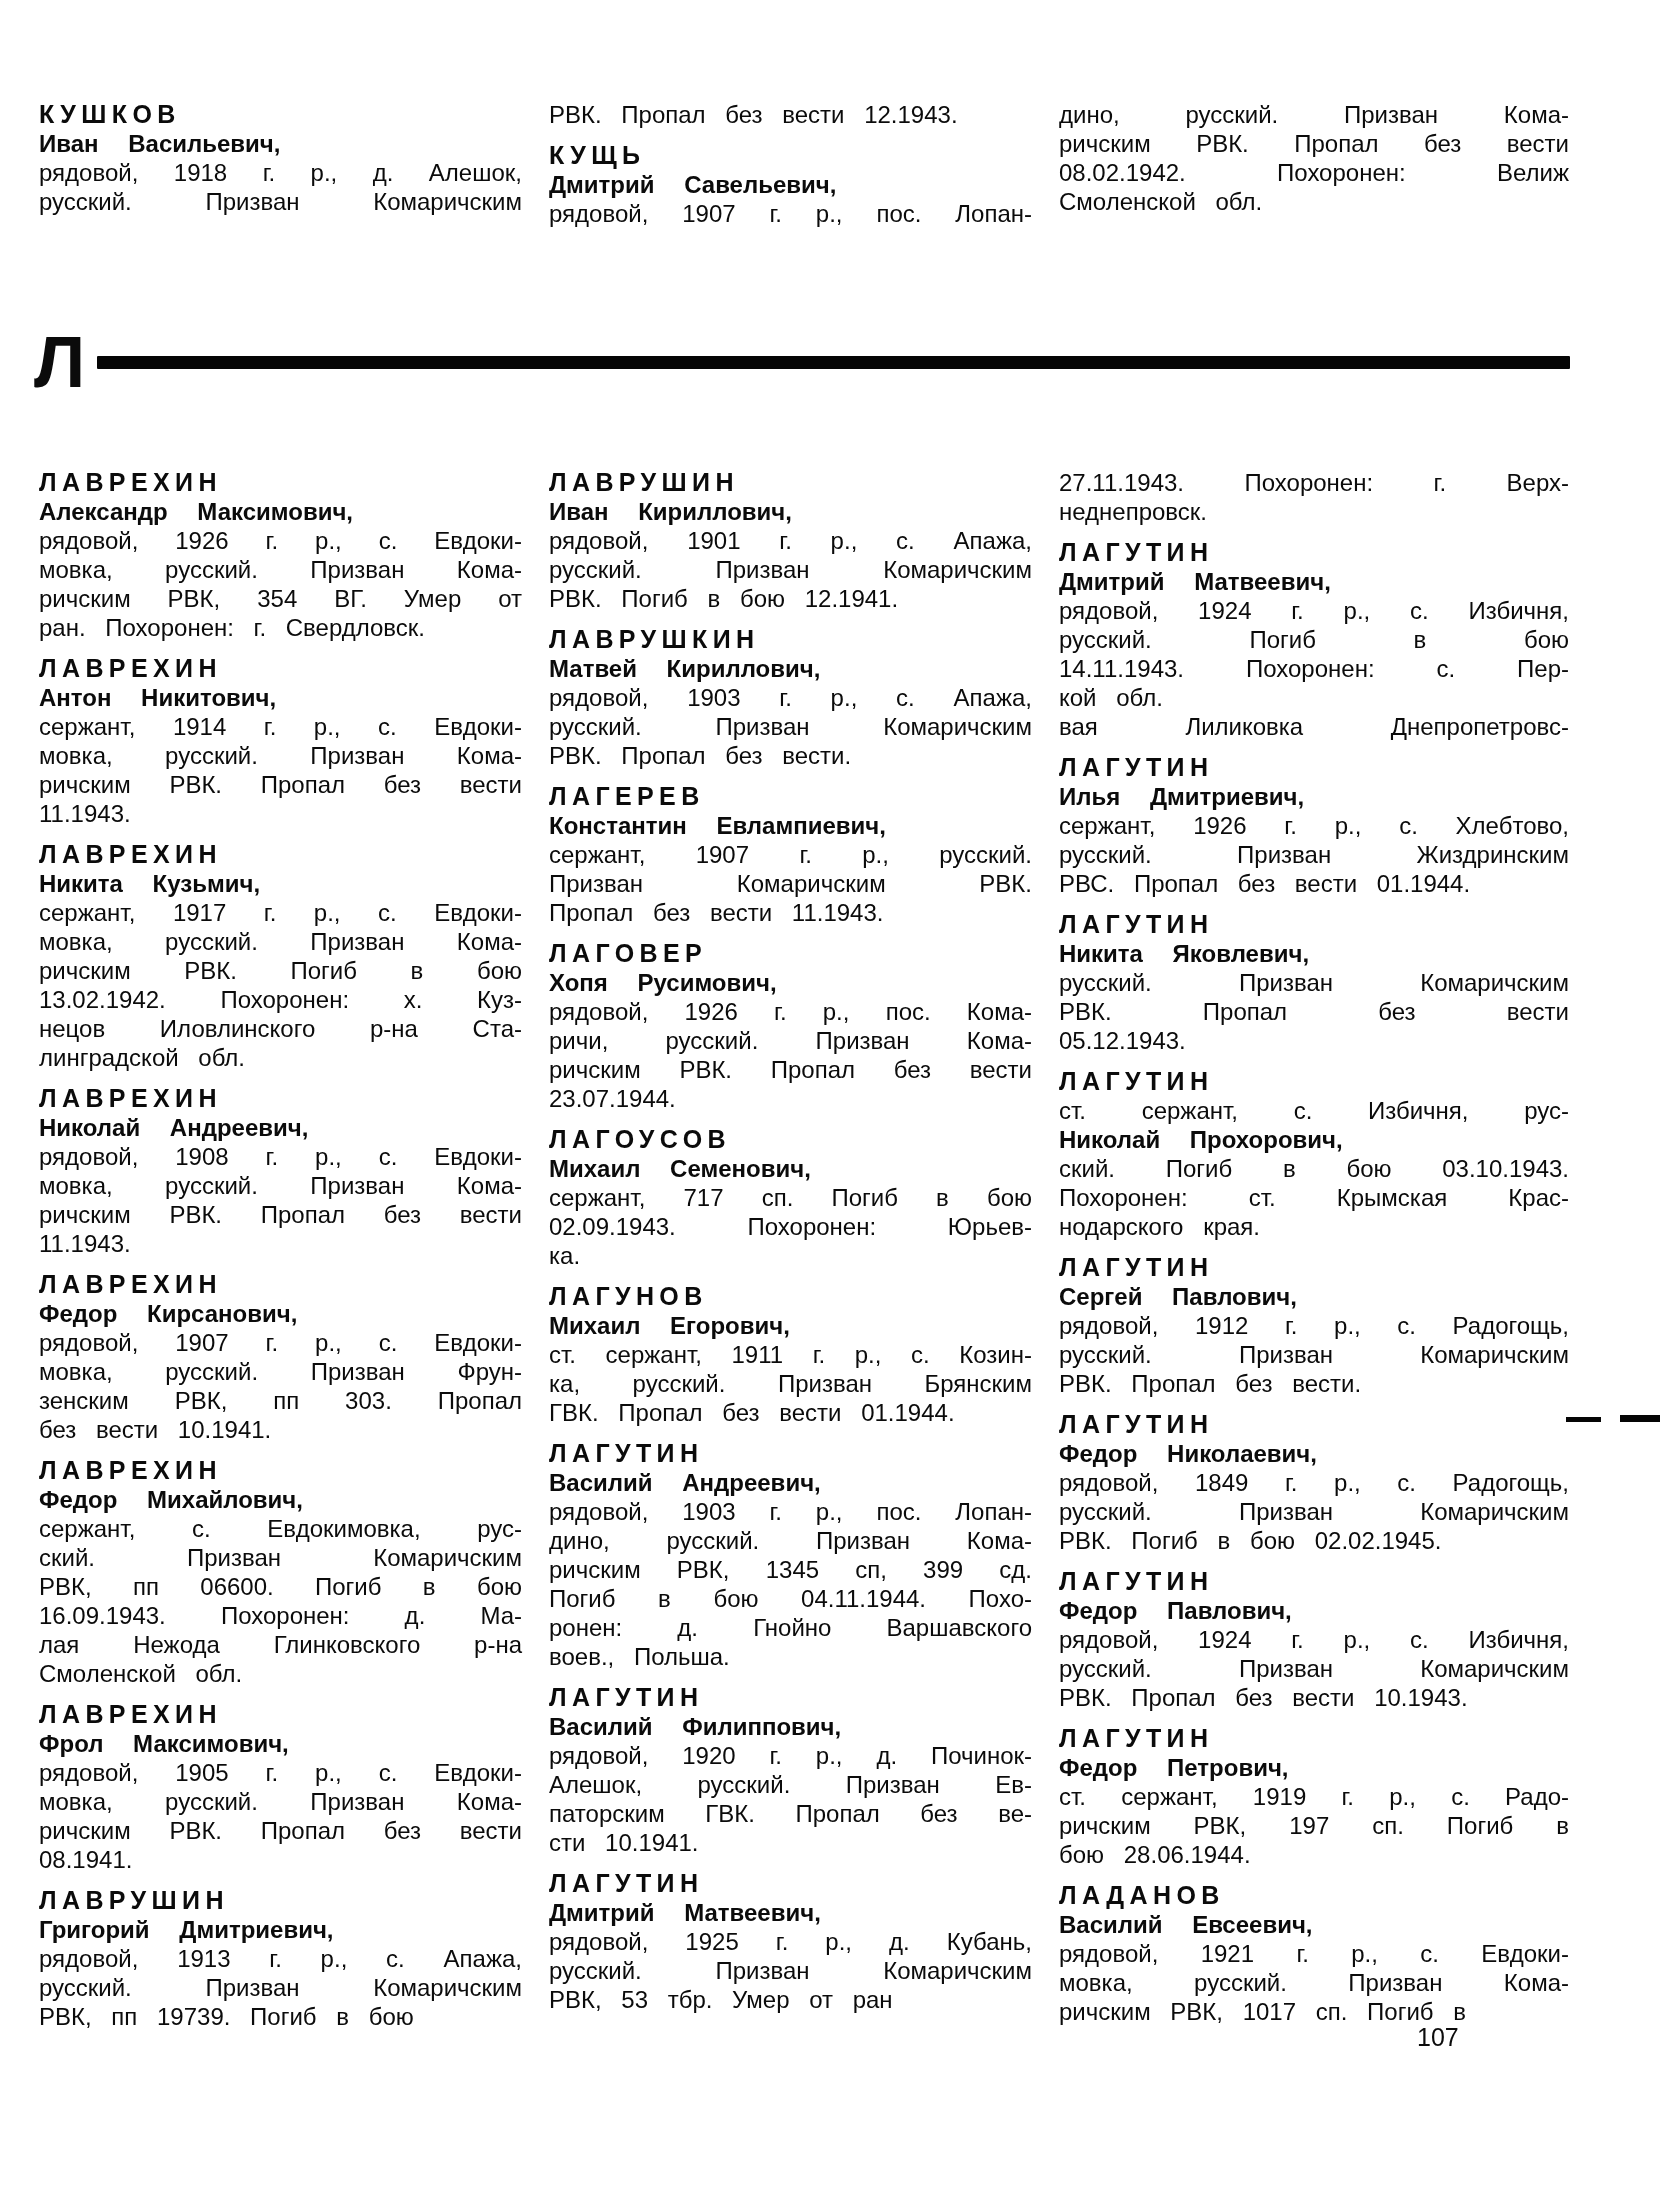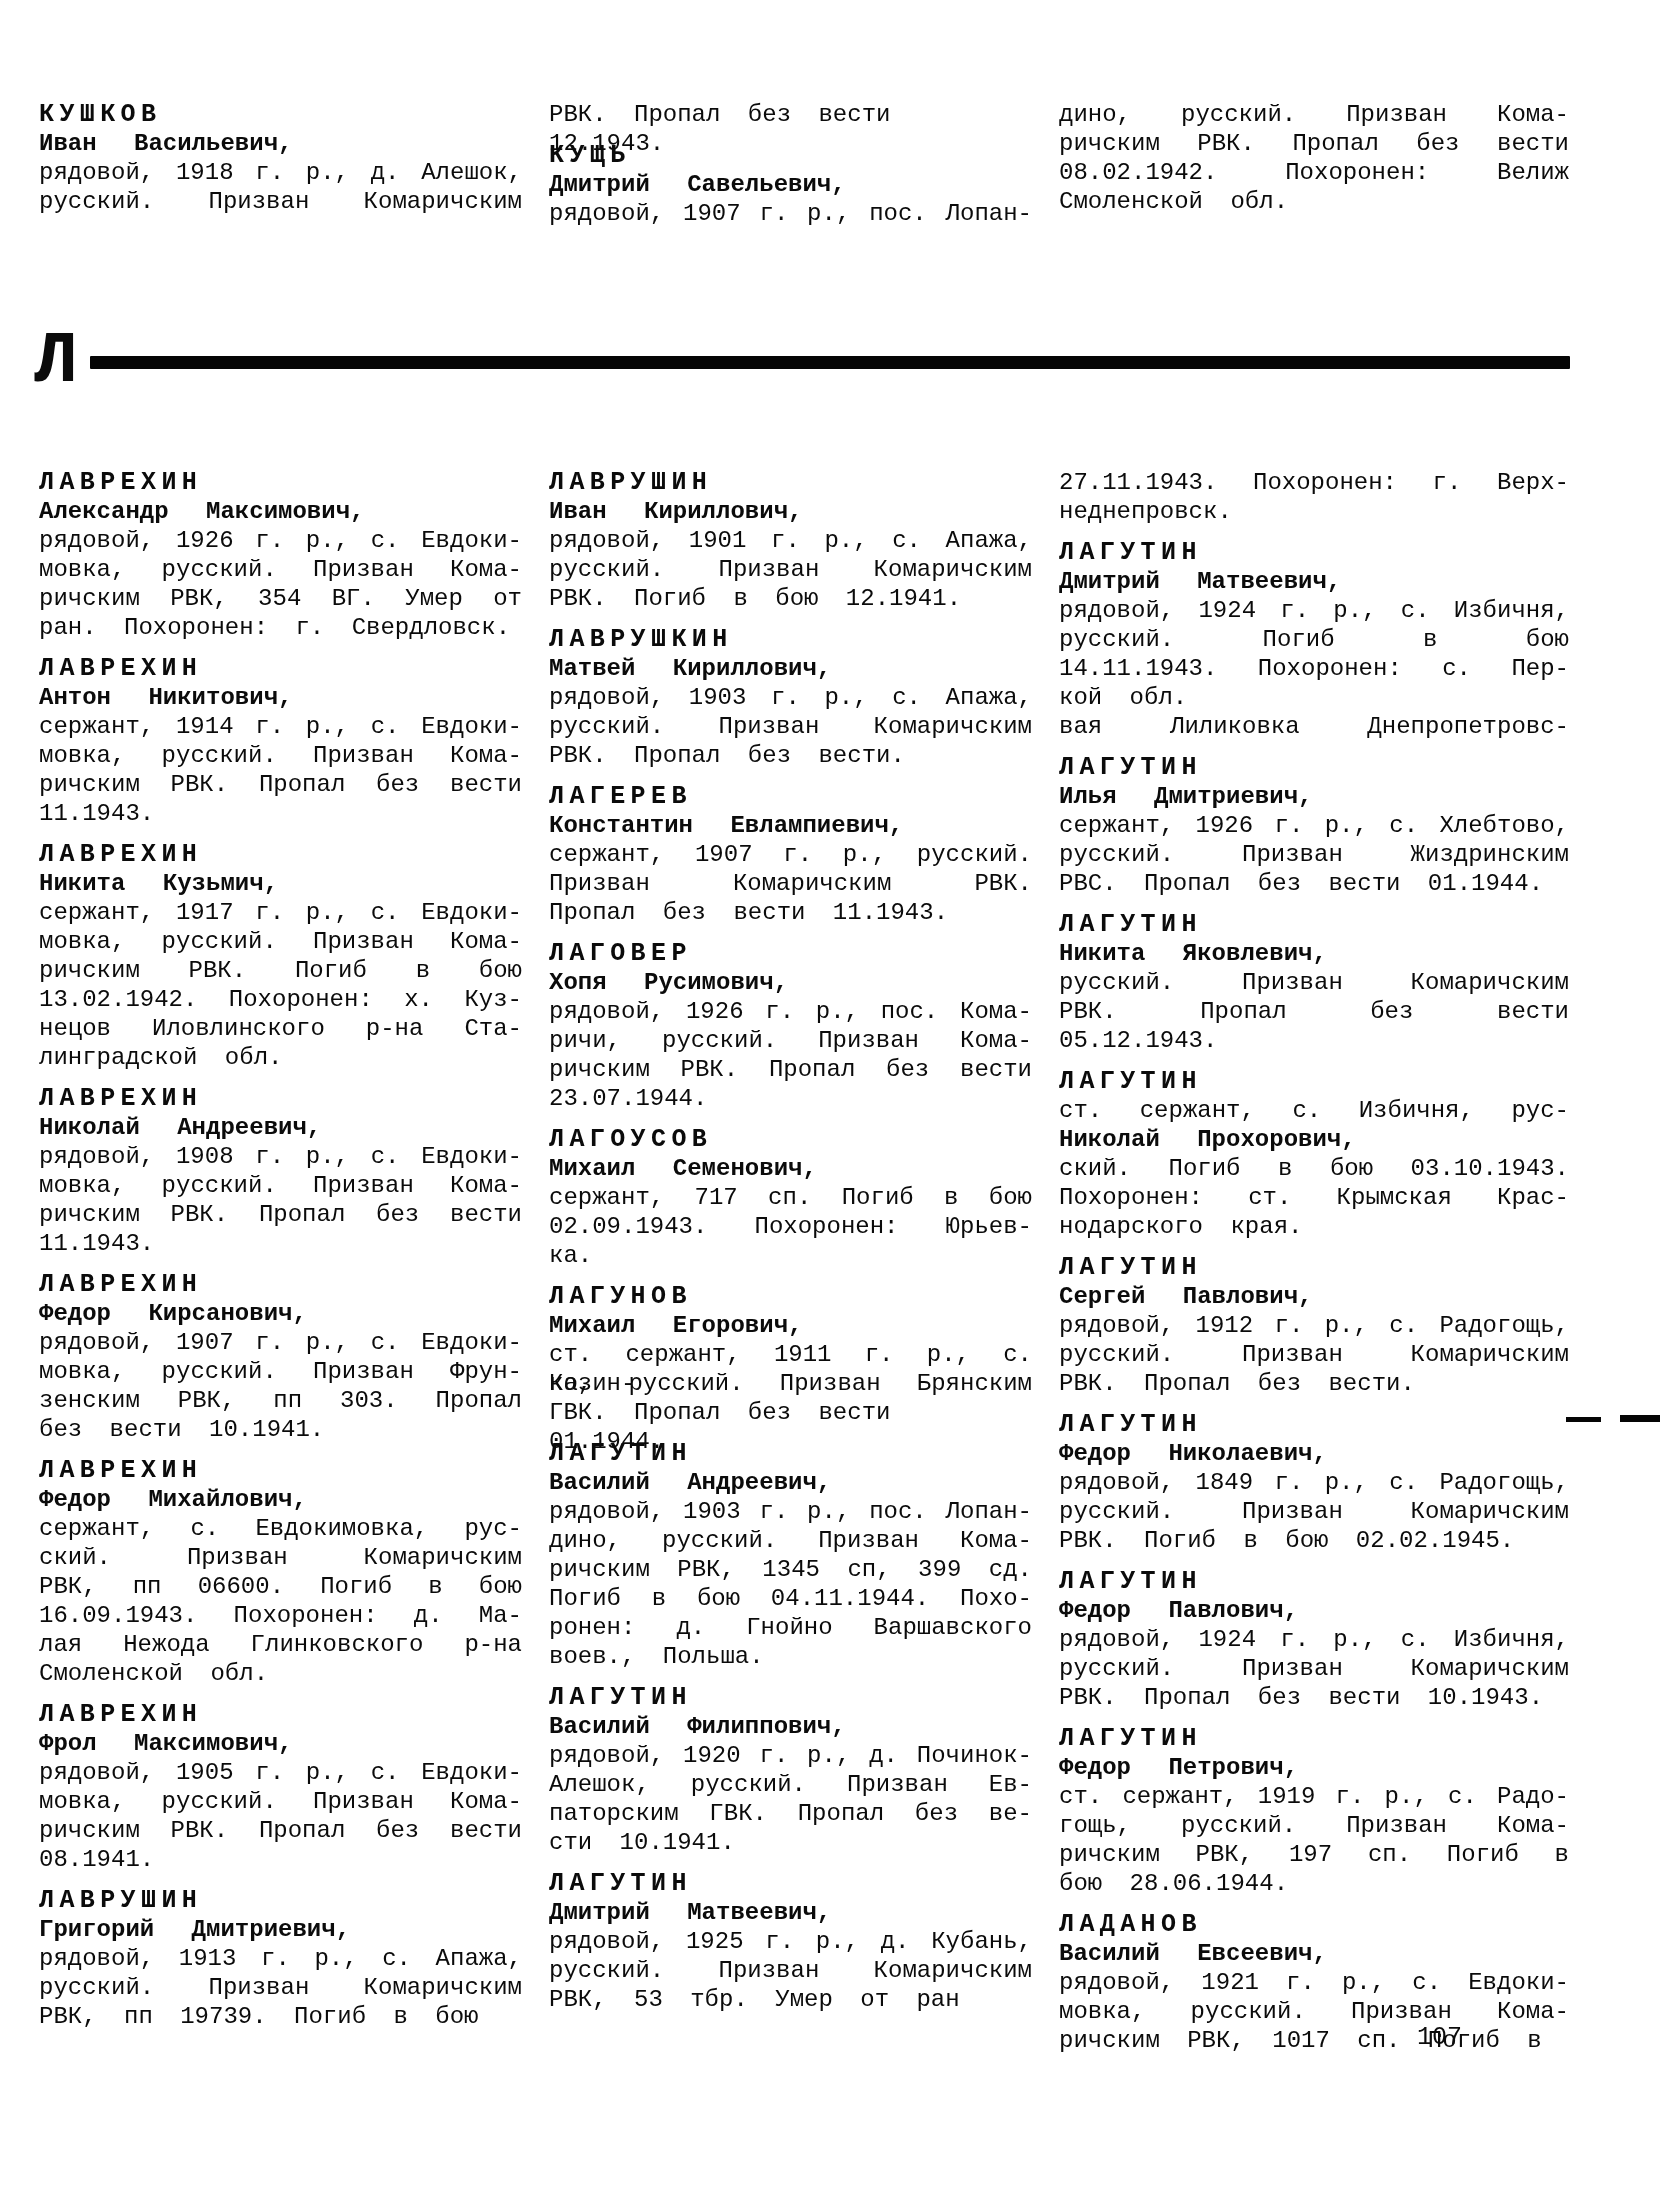--- a/index.html
+++ b/index.html
@@ -2,21 +2,21 @@
 <html style="font-size:8.7px"><head>
 <meta charset="utf-8">
 <style>
   html, body { margin: 0; padding: 0; background: #ffffff; }
   .page {
     position: relative;
     width: 1663px;
     height: 2205px;
     background: #ffffff;
     color: #0b0b0b;
-    font-family: Liberation Mono, monospace;
+    font-family: Liberation Sans, sans-serif;
     overflow: hidden;
   }
   .top-grid, .main-grid {
     display: grid;
     grid-template-columns: 483px 483px 510px;
     column-gap: 27px;
     padding-left: 39px;
     padding-right: 0;
   }
   .top-grid { padding-top: 100px; }
@@ -312,21 +312,20 @@
           <div class="line h">ЛАГУТИН</div>
           <div class="line n">Федор Павлович,</div>
           <div class="line j">рядовой, 1924 г. р., с. Избичня,</div>
           <div class="line j">русский. Призван Комаричским</div>
           <div class="line l">РВК. Пропал без вести 10.1943.</div>
         </div>
         <div class="entry">
           <div class="line h">ЛАГУТИН</div>
           <div class="line n">Федор Петрович,</div>
           <div class="line j">ст. сержант, 1919 г. р., с. Радо-</div>
-          <div class="line j">гощь, русский. Призван Кома-</div>
           <div class="line j">ричским РВК, 197 сп. Погиб в</div>
           <div class="line l">бою 28.06.1944.</div>
         </div>
         <div class="entry">
           <div class="line h">ЛАДАНОВ</div>
           <div class="line n">Василий Евсеевич,</div>
           <div class="line j">рядовой, 1921 г. р., с. Евдоки-</div>
           <div class="line j">мовка, русский. Призван Кома-</div>
           <div class="line l">ричским РВК, 1017 сп. Погиб в</div>
         </div>

